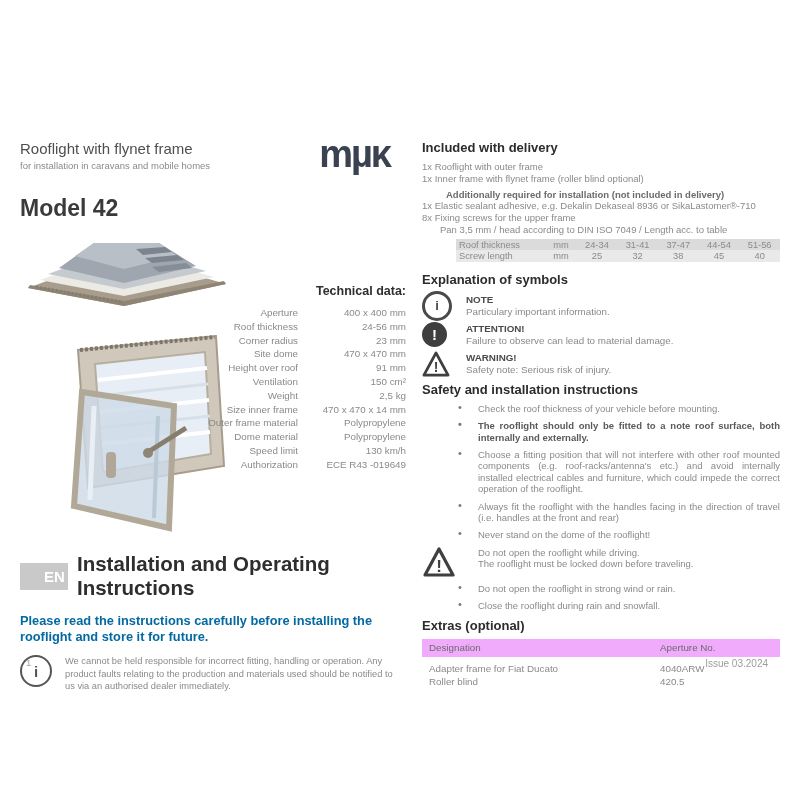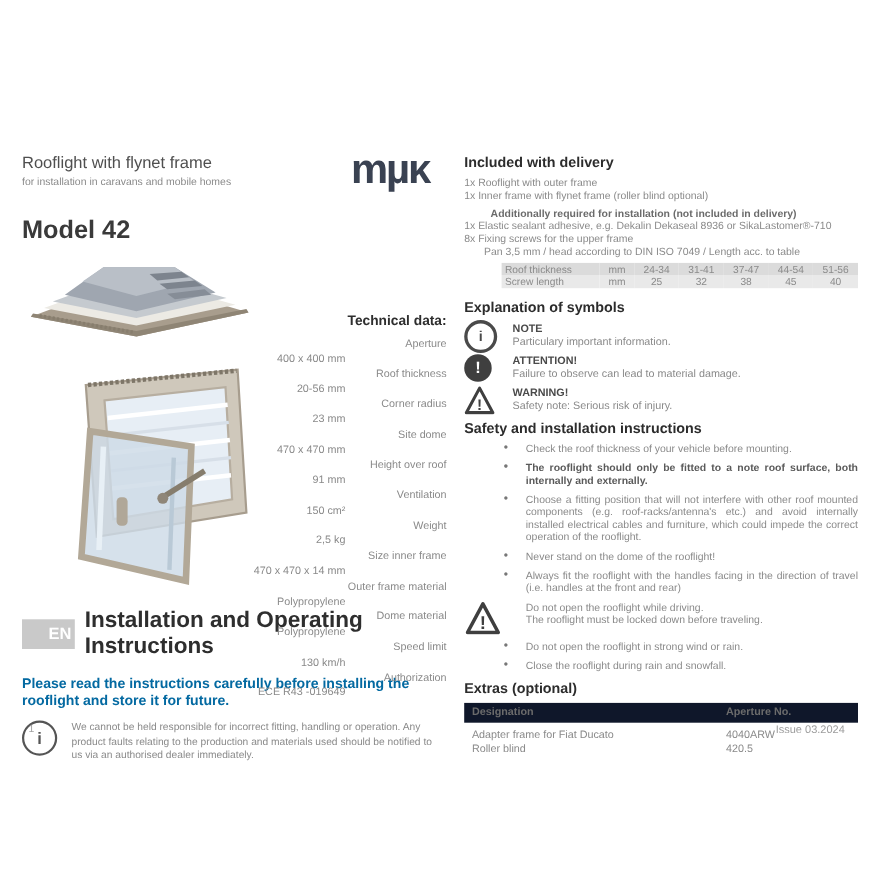--- a/index.html
+++ b/index.html
@@ -13,21 +13,21 @@
   .doc-subtitle{font-size:9.5px;color:#8a8a8a;margin-top:3px;}
   .logo{font-size:38px;font-weight:bold;color:#3a4252;line-height:28px;letter-spacing:-2px;margin-right:16px;}
   .model{font-size:23px;font-weight:bold;color:#3a3a3a;margin-top:24px;}
 
   .product-area{position:relative;height:326px;}
   .img-closed{position:absolute;left:6px;top:6px;width:202px;height:84px;}
   .img-open{position:absolute;left:30px;top:88px;width:192px;height:232px;}
 
   .tech{position:absolute;top:62px;right:0;width:200px;}
   .tech-heading{font-size:12.5px;font-weight:bold;color:#2e2e2e;text-align:right;margin-bottom:8px;}
-  .tech-row{display:flex;font-size:9.8px;line-height:13.8px;flex-direction:column;}
+  .tech-row{display:flex;font-size:9.8px;line-height:13.8px;}
   .tech-label{flex:1;text-align:right;color:#8a8a8a;}
   .tech-value{width:108px;text-align:right;color:#8a8a8a;}
 
   .en-row{display:flex;align-items:center;gap:9px;margin-top:4px;}
   .en-badge{width:27px;height:27px;background:#c9c9c9;color:#ffffff;font-weight:bold;font-size:15px;
             display:flex;align-items:center;justify-content:center;flex:0 0 auto;padding-left:21px;}
   .en-title{font-size:20.5px;font-weight:bold;color:#2e2e2e;}
 
   .lead{font-size:12.8px;font-weight:bold;color:#0369a1;line-height:15.5px;margin-top:13px;}
   .note-row{display:flex;gap:13px;margin-top:11px;align-items:flex-start;}
@@ -67,22 +67,22 @@
   .bullet{position:relative;margin-left:34px;padding-left:22px;margin-bottom:6px;
           font-size:9.5px;line-height:11.4px;text-align:justify;color:#8a8a8a;width:302px;}
   .bullet::before{content:"\2022";position:absolute;left:2px;top:-1px;font-size:11px;color:#777;}
   .bullet.bold{font-weight:bold;color:#5a5a5a;}
 
   .warn-item{display:flex;margin:0 0 6px 0;align-items:flex-start;}
   .warn-tri{flex:0 0 auto;margin-left:1px;}
   .warn-text{margin-left:23px;font-size:9.5px;line-height:11.4px;color:#8a8a8a;}
 
   .extras-table{margin-top:4px;}
-  .extras-head{display:flex;background:#0f172a;height:18px;align-items:center;
-               font-size:9.8px;font-weight:bold;color:#6b6b6b;}
+  .extras-head{display:flex;background:#f0abfc;height:18px;align-items:center;
+               font-size:9.8px;font-weight:normal;color:#6b6b6b;}
   .extras-body{margin-top:5px;}
   .extras-row{display:flex;font-size:9.8px;line-height:13.5px;color:#8a8a8a;}
   .ec1{flex:1;padding-left:7px;} .ec2{width:120px;}
 </style>
 </head>
 <body>
 
 <div class="page">
 
   <div class="col-left">
@@ -130,21 +130,21 @@
       </svg>
 
       <div class="tech">
         <div class="tech-heading">Technical data:</div>
         <div class="tech-row">
             <span class="tech-label">Aperture</span>
             <span class="tech-value">400 x 400 mm</span>
           </div>
         <div class="tech-row">
             <span class="tech-label">Roof thickness</span>
-            <span class="tech-value">20-56 mm</span>
+            <span class="tech-value">24-56 mm</span>
           </div>
         <div class="tech-row">
             <span class="tech-label">Corner radius</span>
             <span class="tech-value">23 mm</span>
           </div>
         <div class="tech-row">
             <span class="tech-label">Site dome</span>
             <span class="tech-value">470 x 470 mm</span>
           </div>
         <div class="tech-row">
@@ -261,22 +261,22 @@
         <div class="sym-desc">Safety note: Serious risk of injury.</div>
       </div>
     </div>
 
     <div class="h mt1">Safety and installation instructions</div>
 
     <div class="bullets">
       <div class="bullet">Check the roof thickness of your vehicle before mounting.</div>
       <div class="bullet bold">The rooflight should only be fitted to a note roof surface, both internally and externally.</div>
       <div class="bullet">Choose a fitting position that will not interfere with other roof mounted components (e.g. roof-racks/antenna's etc.) and avoid internally installed electrical cables and furniture, which could impede the correct operation of the rooflight.</div>
+      <div class="bullet">Always fit the rooflight with the handles facing in the direction of travel (i.e. handles at the front and rear)</div>
       <div class="bullet">Never stand on the dome of the rooflight!</div>
-      <div class="bullet">Always fit the rooflight with the handles facing in the direction of travel (i.e. handles at the front and rear)</div>
 
       <div class="warn-item">
         <svg class="warn-tri" width="32" height="30" viewBox="0 0 32 30">
           <path d="M16 2 L30 28 L2 28 Z" fill="none" stroke="#3f3f3f" stroke-width="3.2" stroke-linejoin="round"></path>
           <text x="16" y="25" text-anchor="middle" font-size="17" font-weight="bold" fill="#3f3f3f" font-family="Liberation Sans, sans-serif">!</text>
         </svg>
         <div class="warn-text">
           <div>Do not open the rooflight while driving.</div>
           <div>The rooflight must be locked down before  traveling.</div>
         </div>

